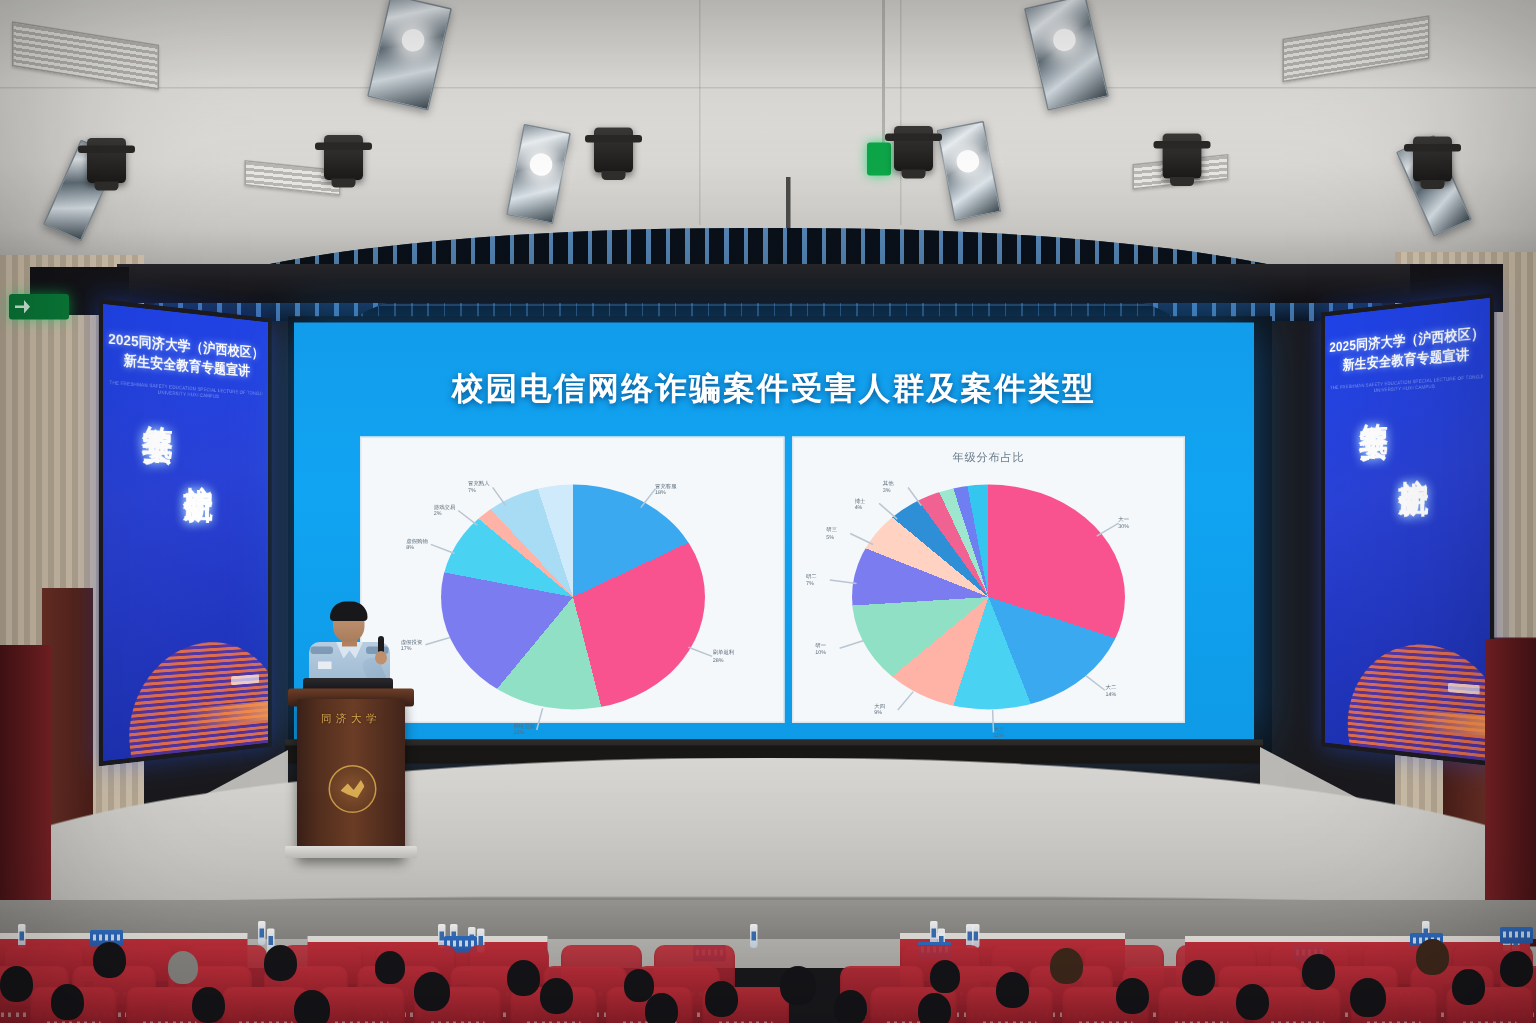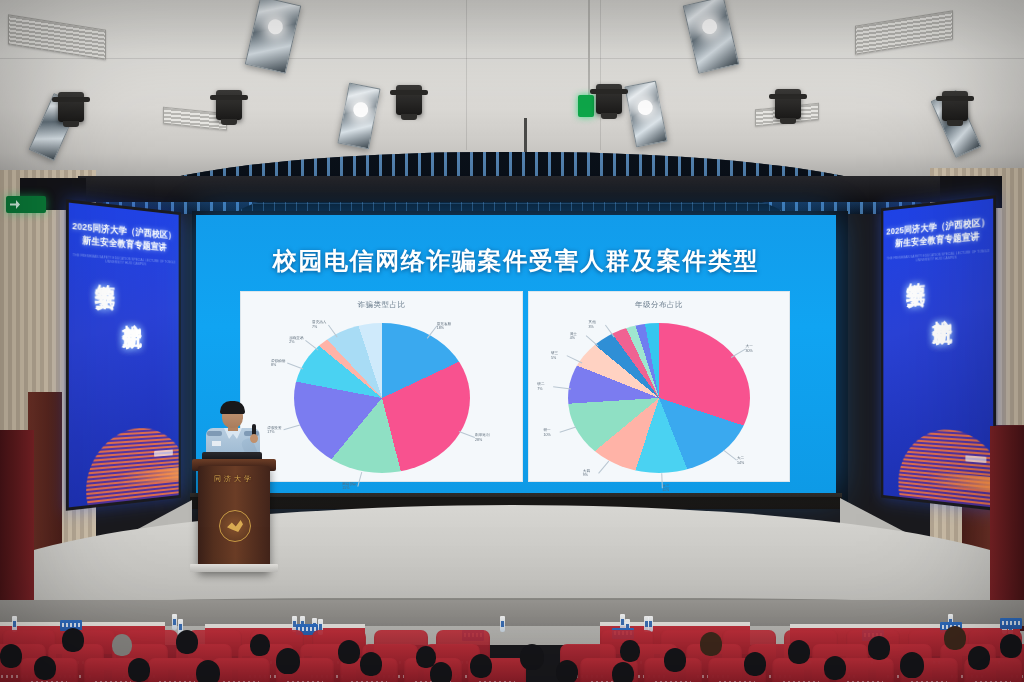--- a/index.html
+++ b/index.html
@@ -108,21 +108,21 @@
   
   .screen{position:absolute;left:196px;top:215px;width:640px;height:278px;
     background:linear-gradient(180deg,#129ceb 0%,#10a4f2 40%,#0e9ae6 100%);
     box-shadow:0 0 34px rgba(30,150,255,.45);}
   .screen-frame{position:absolute;left:192px;top:211px;width:648px;height:286px;
     border:4px solid #0c1016;background:#0c1016;}
   .screen-base{position:absolute;left:190px;top:493px;width:652px;height:16px;
     background:linear-gradient(180deg,#2e2c2a,#191715);}
 
   .slide-title{position:absolute;left:0;right:0;top:30px;text-align:center;color:#fff;
-    font-size:24px;font-weight:bold;letter-spacing:1.6px;
+    font-size:21px;font-weight:bold;letter-spacing:1.6px;
     text-shadow:0 1px 4px rgba(0,20,60,.55);}
 
   .panel{position:absolute;top:76px;background:#f4f8fb;border:1px solid #dde6ec;}
   .panel.pL{left:44px;width:281px;height:189px;}
   .panel.pR{left:332px;width:260px;height:189px;}
   .panel .ptitle{position:absolute;left:0;right:0;top:8px;text-align:center;
     color:#6a7c8c;font-size:7.5px;letter-spacing:.5px;}
   .piewrap{position:absolute;left:0;right:0;top:20px;bottom:4px;}
   .pie{position:absolute;border-radius:50%;}
   .pieL{left:50%;top:52%;width:176px;height:150px;transform:translate(-50%,-50%);}
@@ -290,21 +290,20 @@
     <div class="vtxt v2">护航新生</div>
     <div class="logo"></div>
   </div>
 
   <div class="screen-frame"></div>
   <div class="screen">
 
     <div class="slide-title">校园电信网络诈骗案件受害人群及案件类型</div>
 
     <div class="panel pL">
-      <div class="ptitle">诈骗类型占比</div>
       <div class="piewrap">
         <div class="pie pieL" id="pieL" style="background: conic-gradient(rgb(58, 169, 239) 0deg, rgb(58, 169, 239) 64.8deg, rgb(248, 82, 143) 64.8deg, rgb(248, 82, 143) 165.6deg, rgb(143, 224, 196) 165.6deg, rgb(143, 224, 196) 219.6deg, rgb(123, 124, 240) 219.6deg, rgb(123, 124, 240) 280.8deg, rgb(74, 210, 242) 280.8deg, rgb(74, 210, 242) 309.6deg, rgb(255, 179, 167) 309.6deg, rgb(255, 179, 167) 316.8deg, rgb(168, 220, 245) 316.8deg, rgb(168, 220, 245) 342deg, rgb(207, 234, 251) 342deg, rgb(207, 234, 251) 360deg);"></div>
         <div id="lblL">
             <div class="lbl" style="left: 195.726px; top: 9.69914px;"><span>冒充客服</span><b>18%</b></div>
             <div class="leader" style="left: 186.21px; top: 25.9419px; width: 15.5063px; transform: rotate(-52.1421deg);"></div>
             <div class="lbl" style="left: 234.102px; top: 121.469px;"><span>刷单返利</span><b>28%</b></div>
             <div class="leader" style="left: 218.032px; top: 119.295px; width: 17.2149px; transform: rotate(21.0162deg);"></div>
             <div class="lbl" style="left: 101.313px; top: 169.881px;"><span>网络贷款</span><b>15%</b></div>
             <div class="leader" style="left: 121.187px; top: 159.73px; width: 14.6716px; transform: rotate(105.311deg);"></div>
             <div class="lbl" style="left: 26.1484px; top: 113.809px;"><span>虚假投资</span><b>17%</b></div>

